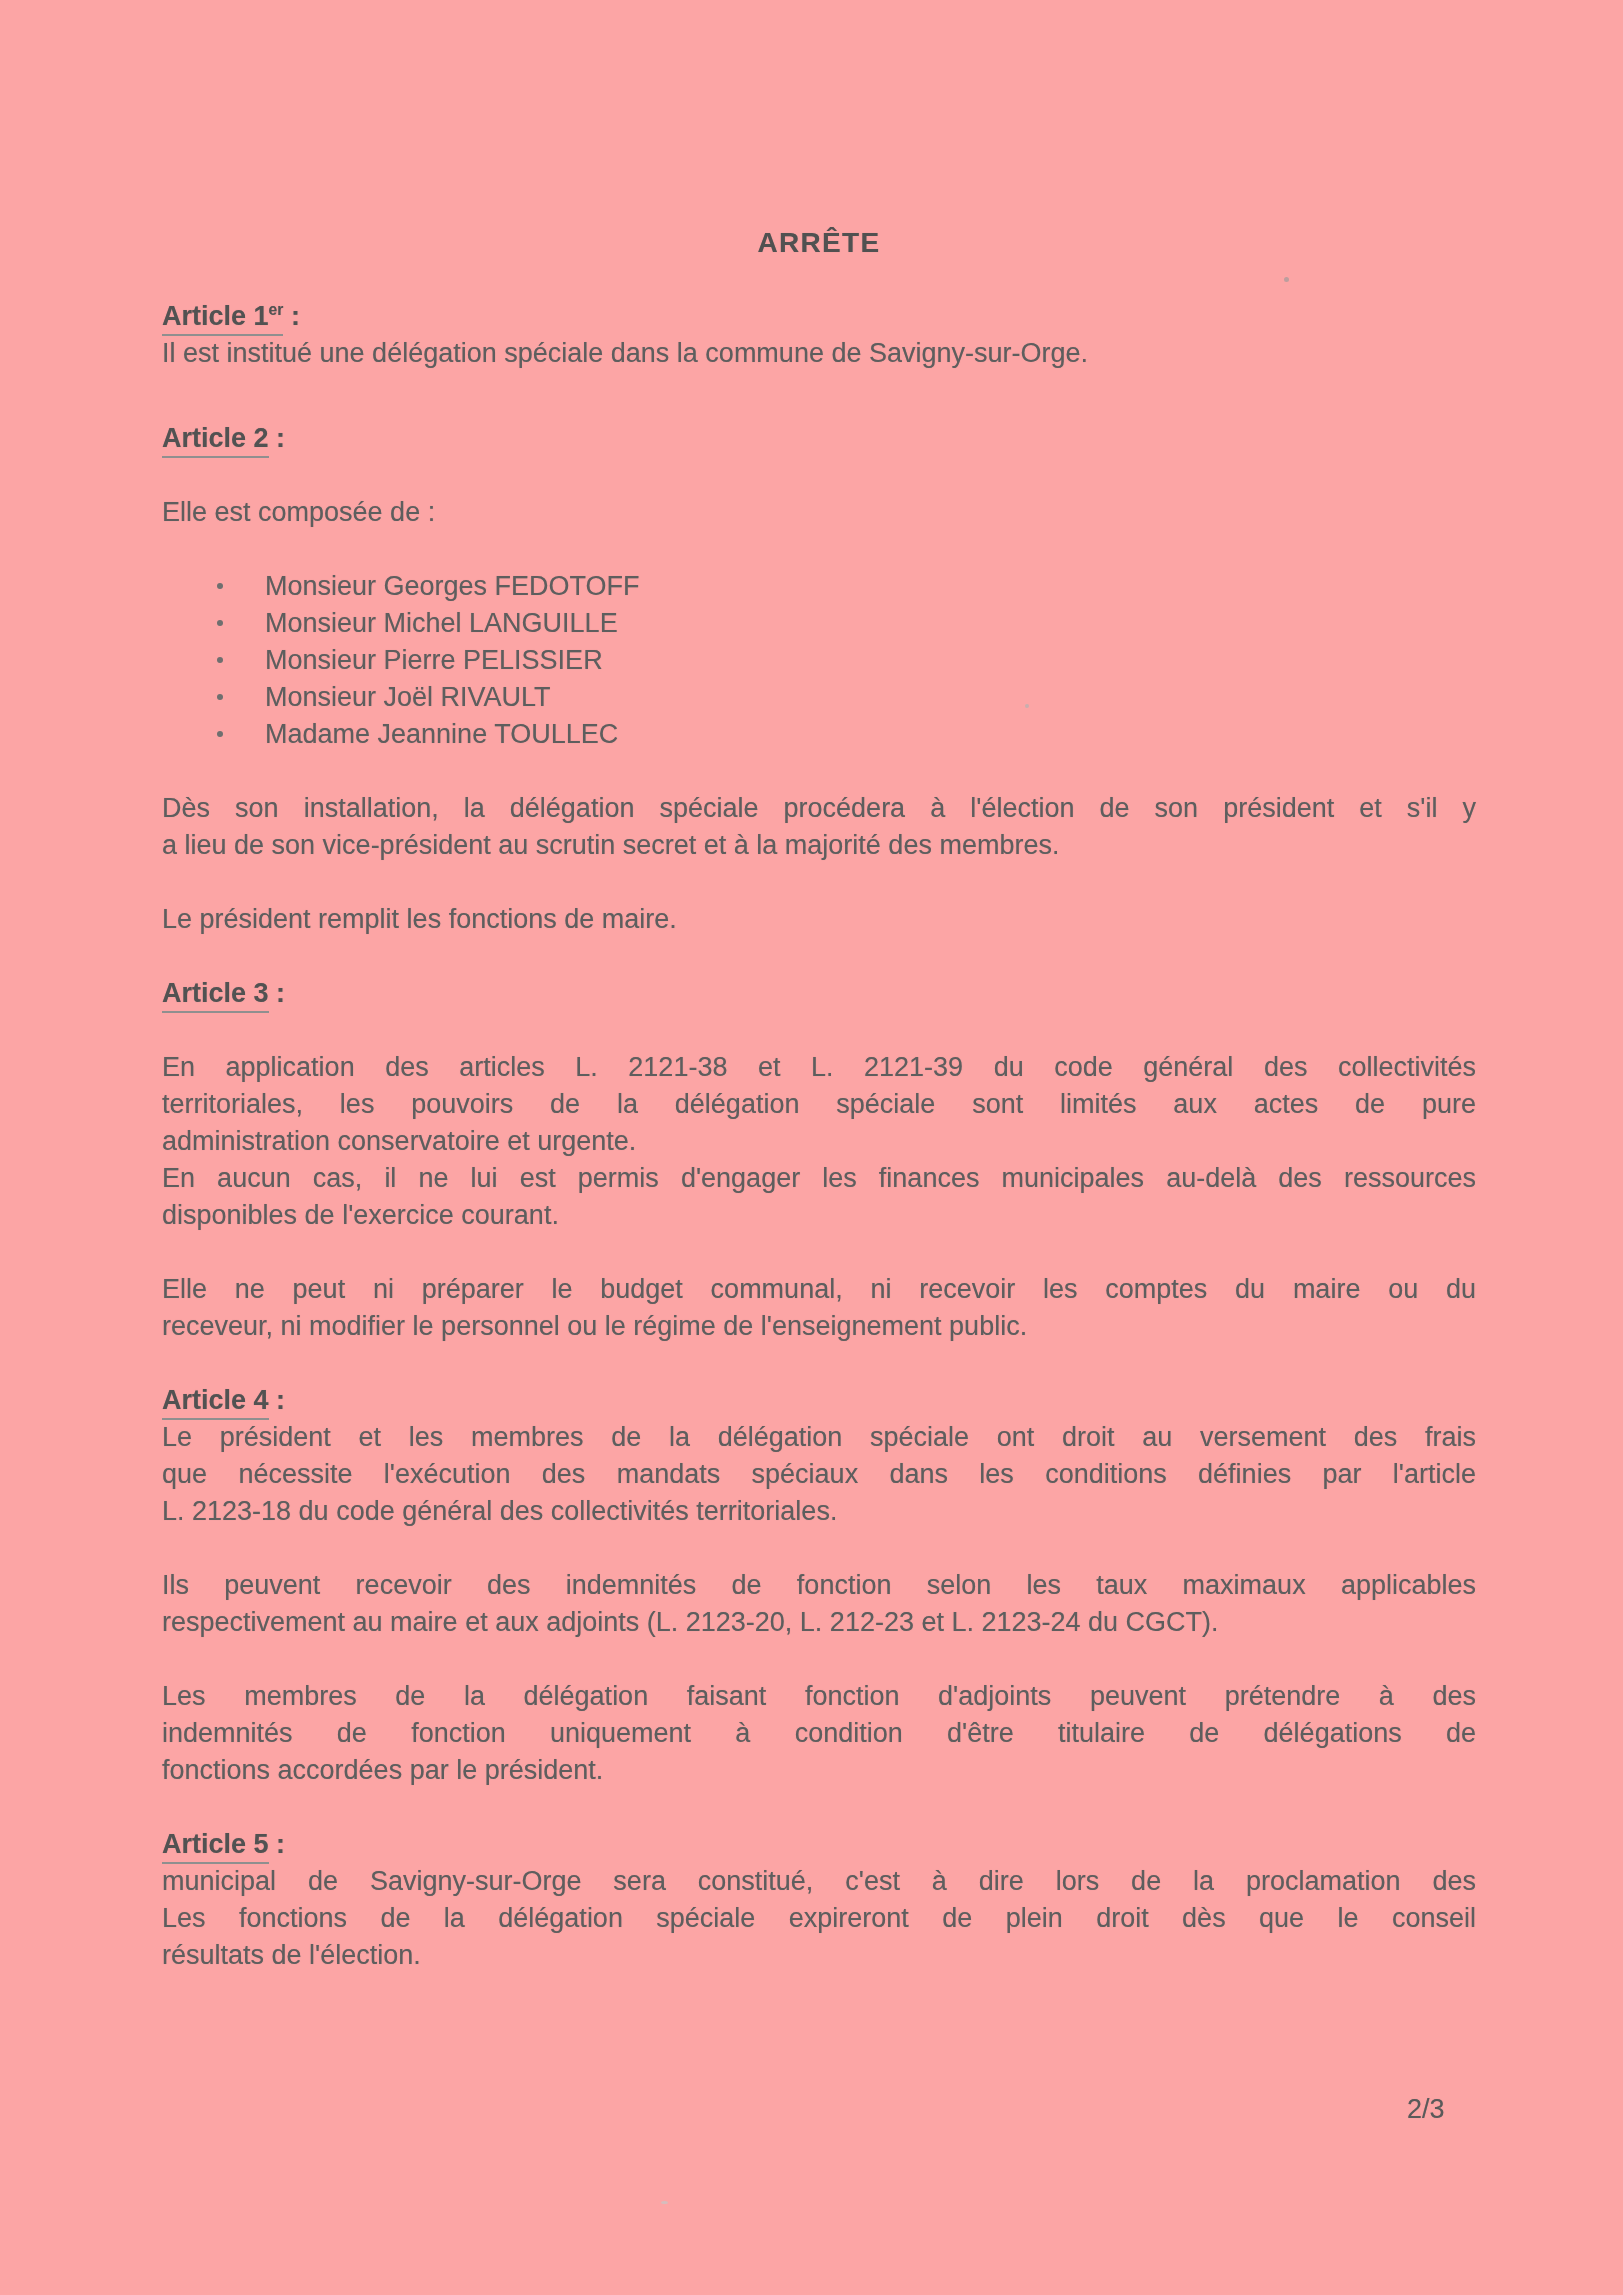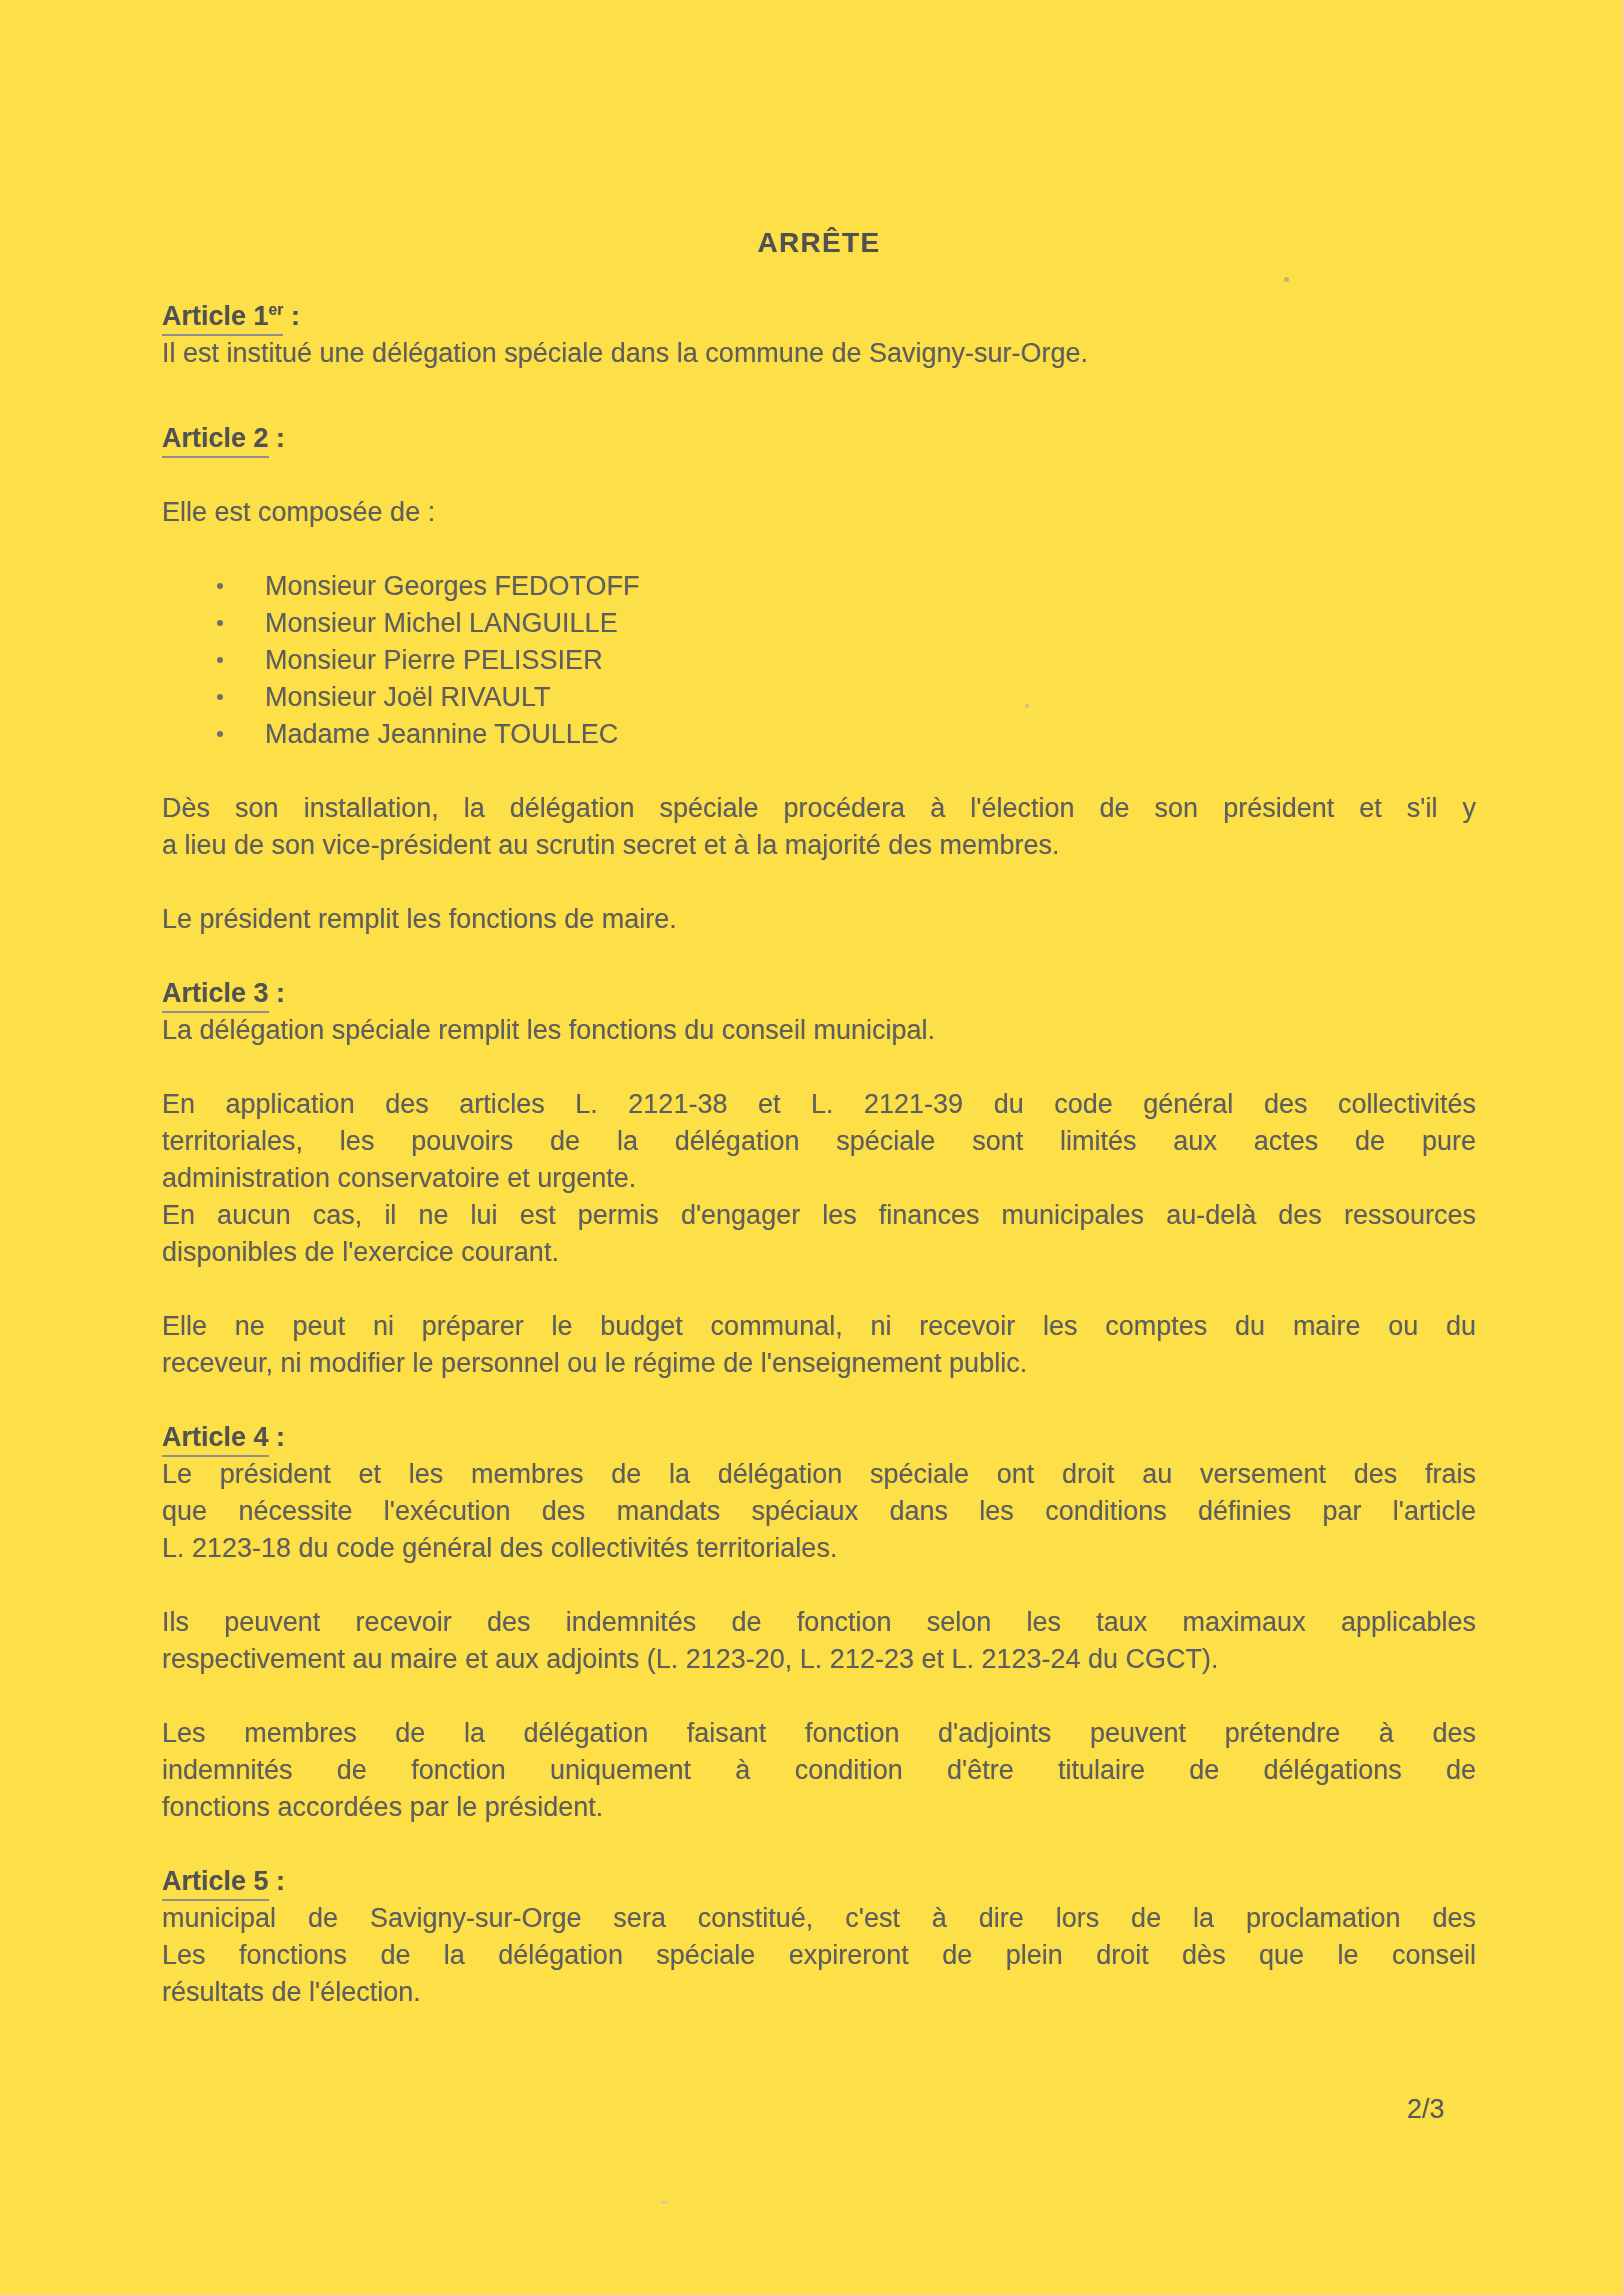--- a/index.html
+++ b/index.html
@@ -4,21 +4,21 @@
 <style>
   html, body {
     margin: 0;
     padding: 0;
     background: #ffffff;
   }
   .page {
     position: relative;
     width: 1623px;
     height: 2295px;
-    background: #fde047;
+    background: #fca5a5;
     font-family: "Liberation Sans", sans-serif;
     color: #5e5e5e;
     overflow: hidden;
   }
   .content {
     position: absolute;
     left: 162px;
     top: 0;
     width: 1314px;
     padding-top: 226px;
@@ -111,23 +111,20 @@
           <div class="bitem"><span class="dot"></span><span class="btext">Madame Jeannine TOULLEC</span></div>
         </div>
         <div class="para" style="margin-top: 37px;">
           <div class="line j">Dès son installation, la délégation spéciale procédera à l'élection de son président et s'il y</div>
           <div class="line">a lieu de son vice-président au scrutin secret et à la majorité des membres.</div>
         </div>
         <div class="para" style="margin-top: 37px;">
           <div class="line">Le président remplit les fonctions de maire.</div>
         </div>
         <div class="heading" style="margin-top: 37px;"><span class="hu">Article 3</span><span class="hsuffix"> :</span></div>
-        <div class="para" style="margin-top: 0px;">
-          <div class="line">La délégation spéciale remplit les fonctions du conseil municipal.</div>
-        </div>
         <div class="para" style="margin-top: 37px;">
           <div class="line j">En application des articles L. 2121-38 et L. 2121-39 du code général des collectivités</div>
           <div class="line j">territoriales, les pouvoirs de la délégation spéciale sont limités aux actes de pure</div>
           <div class="line">administration conservatoire et urgente.</div>
           <div class="line j">En aucun cas, il ne lui est permis d'engager les finances municipales au-delà des ressources</div>
           <div class="line">disponibles de l'exercice courant.</div>
         </div>
         <div class="para" style="margin-top: 37px;">
           <div class="line j">Elle ne peut ni préparer le budget communal, ni recevoir les comptes du maire ou du</div>
           <div class="line">receveur, ni modifier le personnel ou le régime de l'enseignement public.</div>

